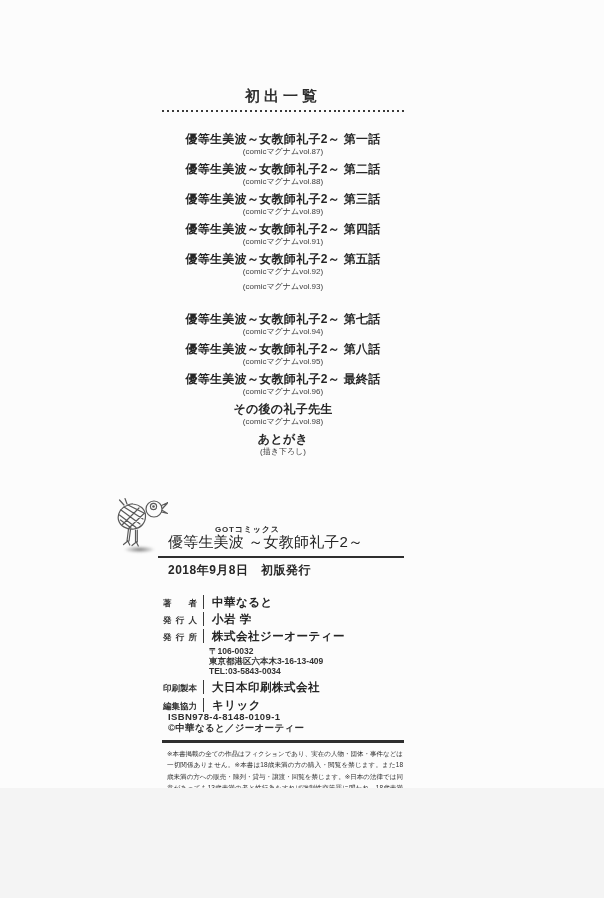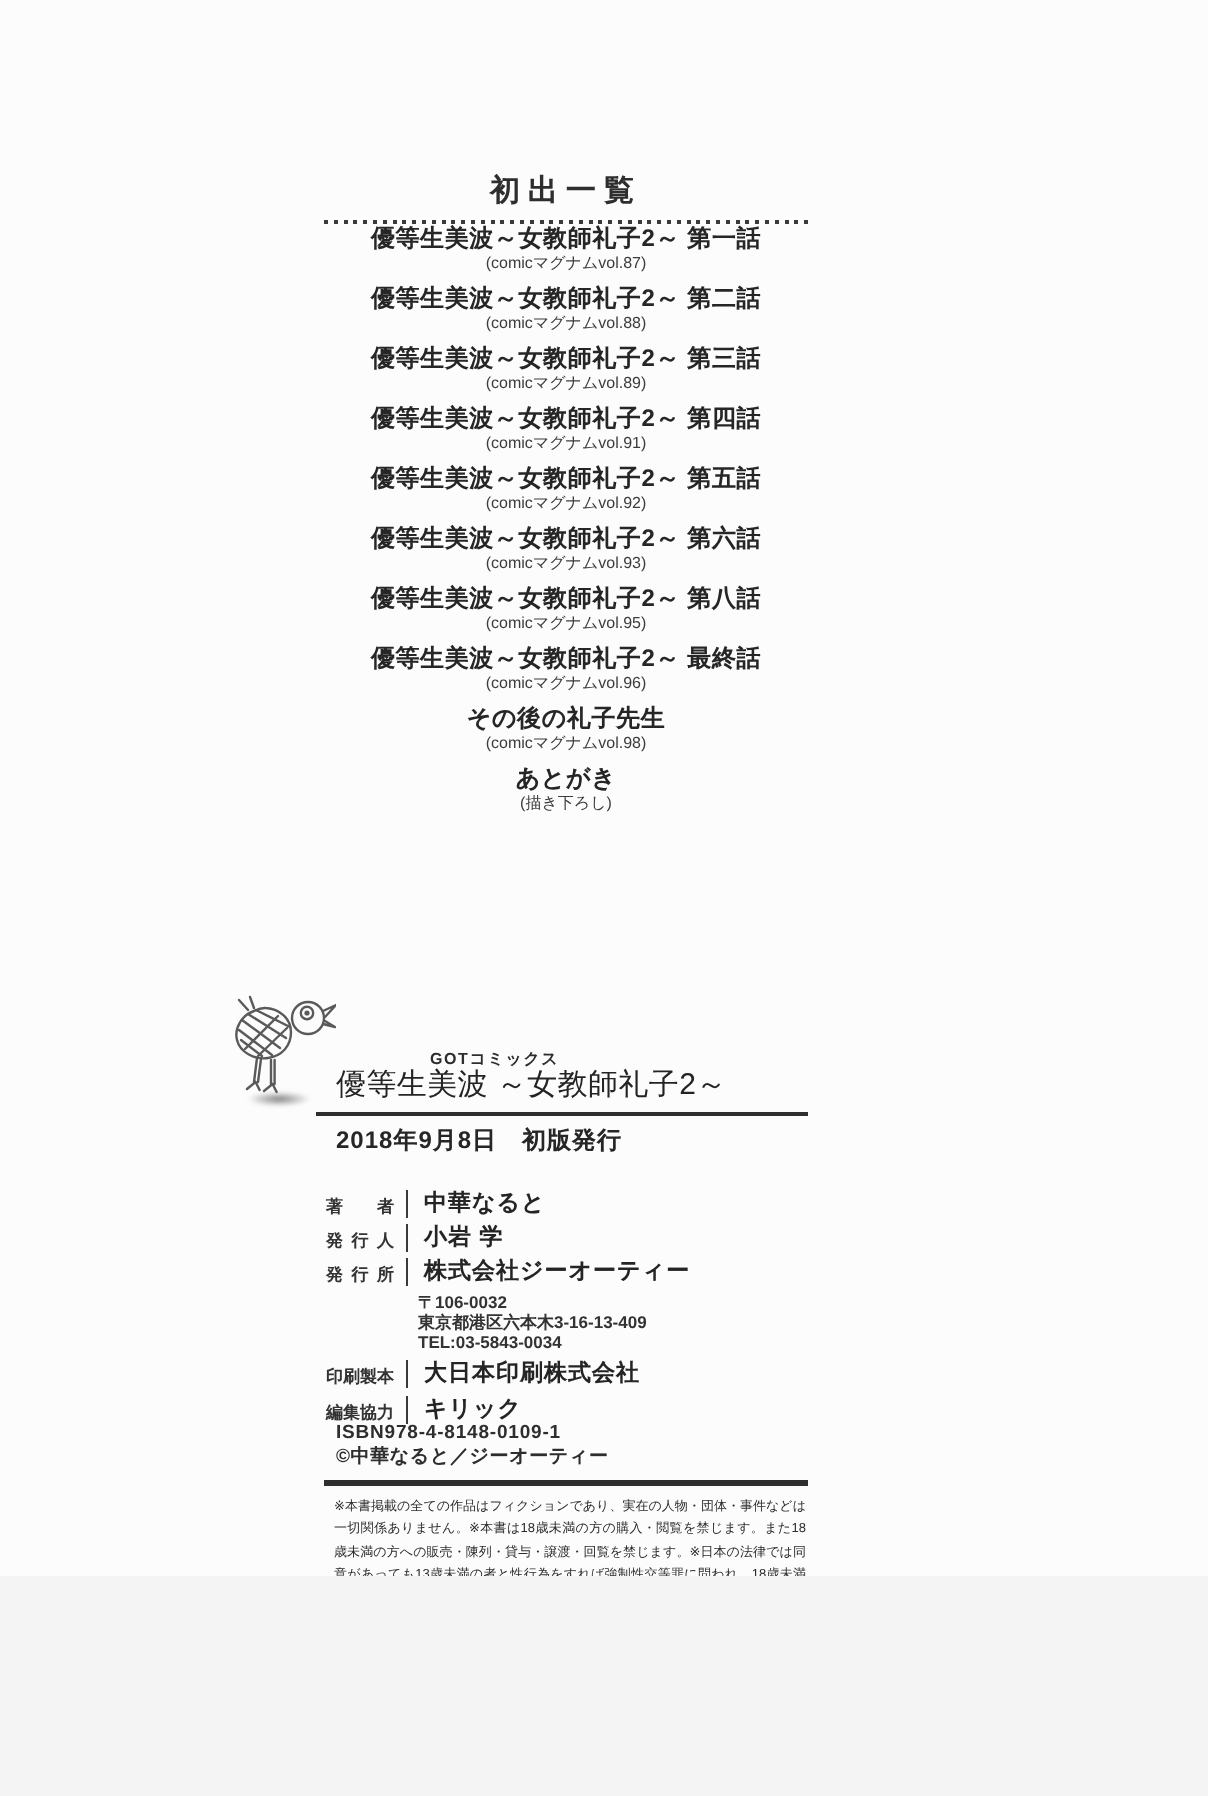--- a/index.html
+++ b/index.html
@@ -17,21 +17,21 @@
   
   .pub-section{position:absolute;left:162px;top:86px;width:242px;}
   .pub-heading{
     text-align:center;font-size:15px;font-weight:700;
     letter-spacing:4px;line-height:19px;color:#2e2e2e;
   }
   .dotted-rule{
     margin-top:5px;height:2px;
     background:repeating-linear-gradient(to right,#3a3a3a 0,#3a3a3a 2px,transparent 2px,transparent 4.9px);
   }
-  .pub-list{margin-top:0;}
+  .pub-list{margin-top:20px;}
   .pub-entry{height:30px;text-align:center;}
   .pub-entry .t{
     font-size:12px;font-weight:700;line-height:15px;
     color:#262626;letter-spacing:0.3px;white-space:nowrap;
   }
   .pub-entry .s{
     font-size:8px;font-weight:400;line-height:10px;color:#3c3c3c;
   }
 
   
@@ -107,22 +107,25 @@
       </div>
       <div class="pub-entry">
         <div class="t">優等生美波～女教師礼子2～ 第四話</div>
         <div class="s">(comicマグナムvol.91)</div>
       </div>
       <div class="pub-entry">
         <div class="t">優等生美波～女教師礼子2～ 第五話</div>
         <div class="s">(comicマグナムvol.92)</div>
       </div>
       <div class="pub-entry">
-        <div class="t">優等生美波～女教師礼子2～ 第六話</div>
         <div class="s">(comicマグナムvol.93)</div>
+      </div>
+      <div class="pub-entry">
+        <div class="t">優等生美波～女教師礼子2～ 第七話</div>
+        <div class="s">(comicマグナムvol.94)</div>
       </div>
       <div class="pub-entry">
         <div class="t">優等生美波～女教師礼子2～ 第八話</div>
         <div class="s">(comicマグナムvol.95)</div>
       </div>
       <div class="pub-entry">
         <div class="t">優等生美波～女教師礼子2～ 最終話</div>
         <div class="s">(comicマグナムvol.96)</div>
       </div>
       <div class="pub-entry">

